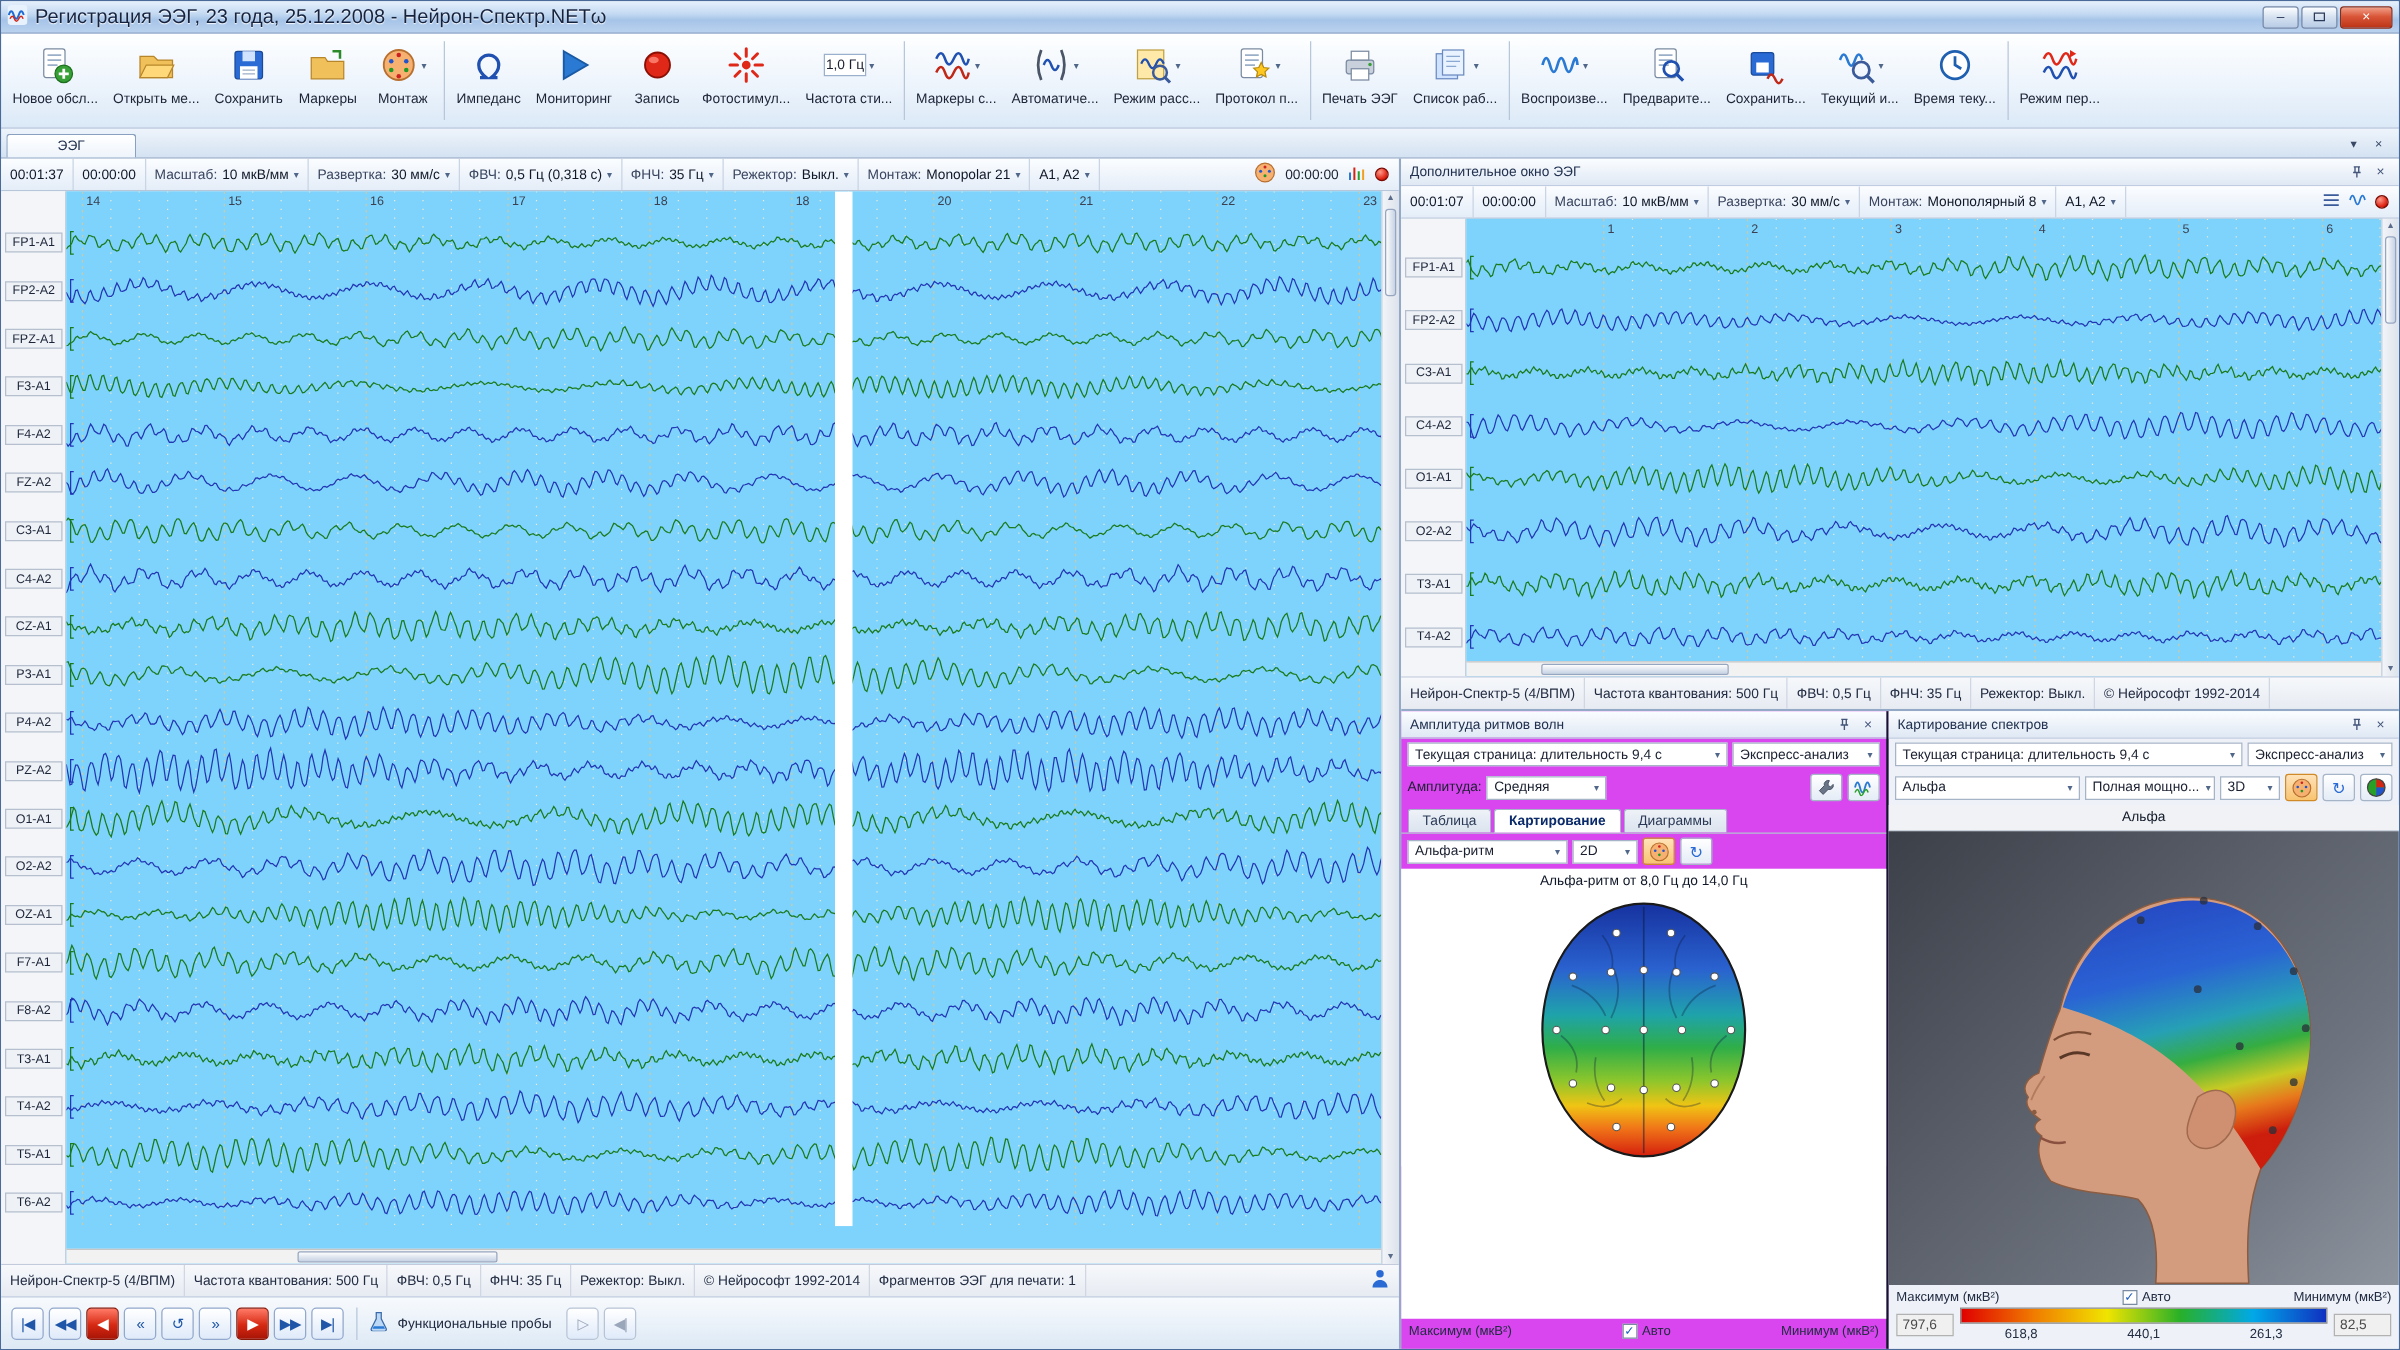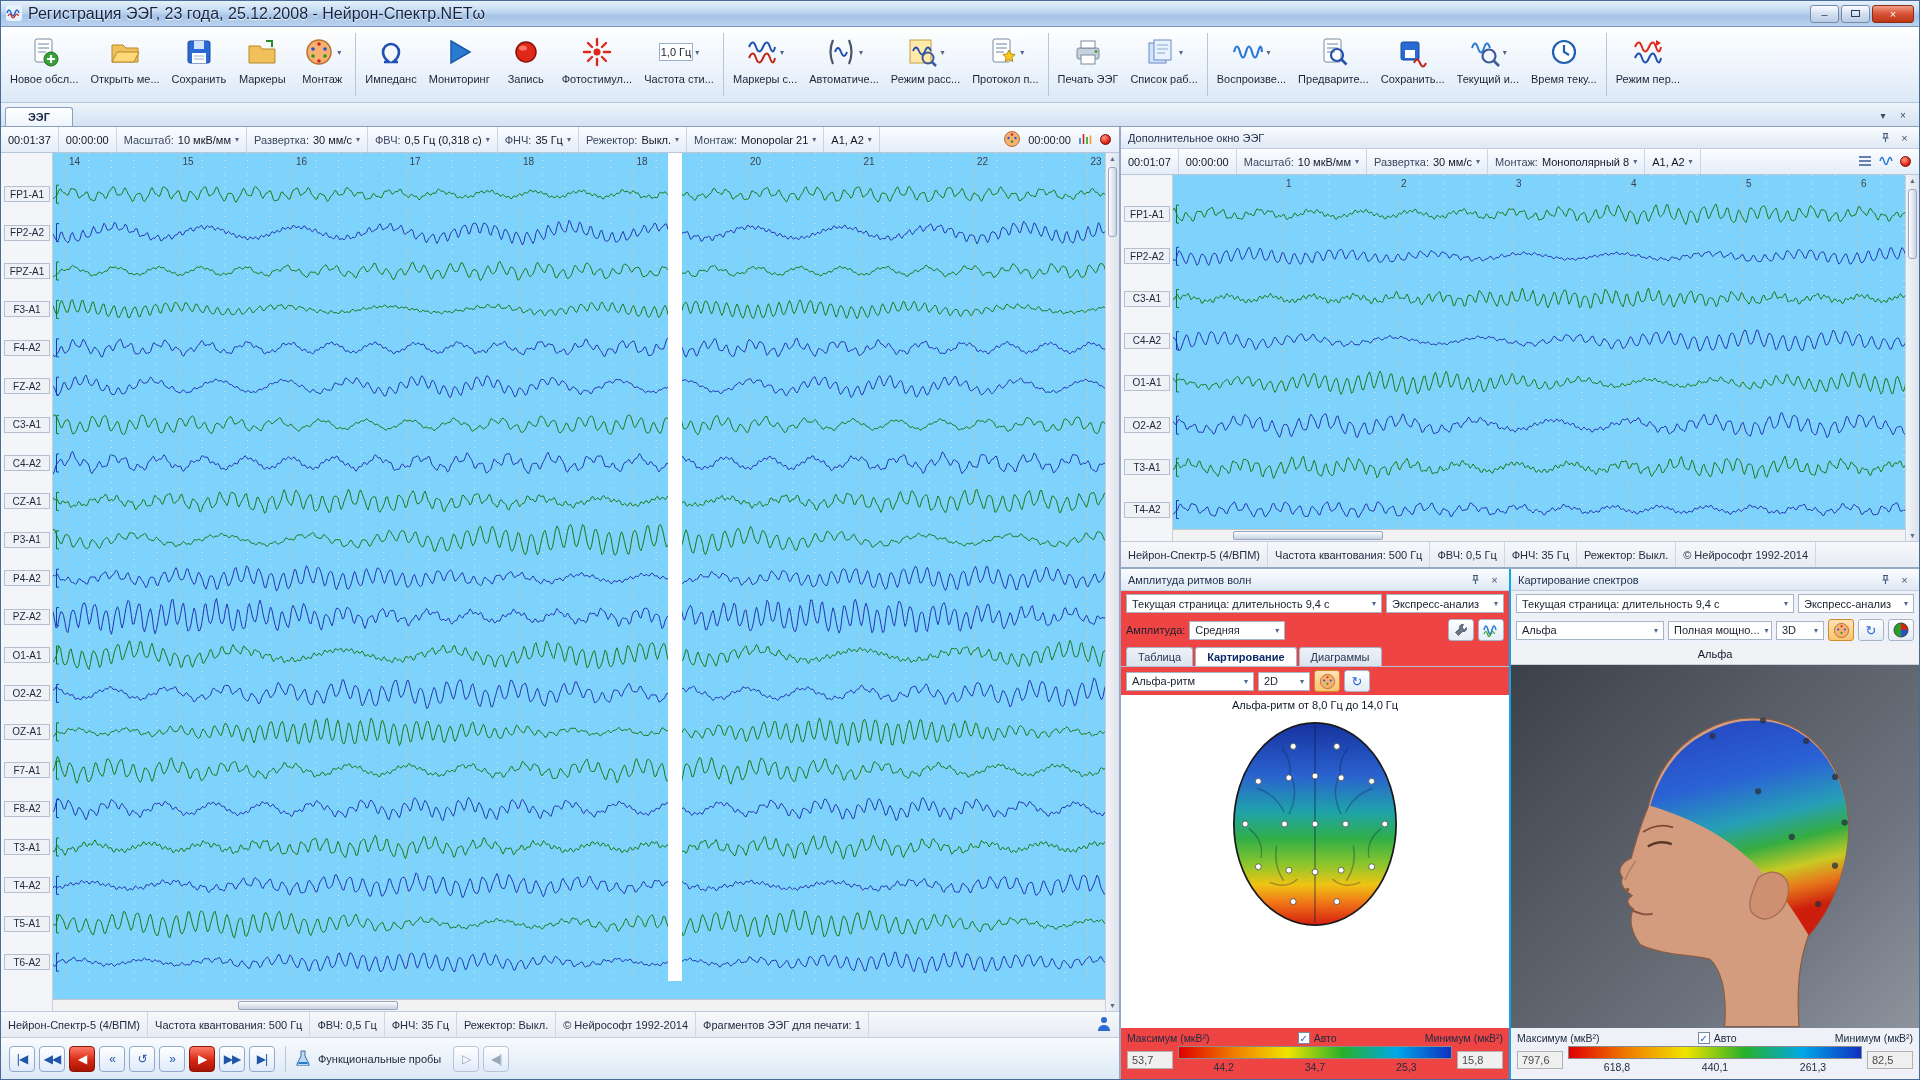--- a/index.html
+++ b/index.html
@@ -23,21 +23,21 @@
   .toolbar{height:76px;background:linear-gradient(#feffff,#edf4fc 55%,#dbe9f7);display:flex;align-items:stretch;padding:2px 3px;border-bottom:1px solid #b4c4da;flex:0 0 auto;overflow:hidden}
   .tbtn{min-width:60px;max-width:86px;padding:4px 5px 2px;display:flex;flex-direction:column;align-items:center;gap:3px;border:1px solid transparent;border-radius:3px}
   .ticon{height:36px;display:flex;align-items:center;justify-content:center;gap:2px}
   .tlabel{font-size:11px;color:#1c2436;white-space:nowrap;overflow:hidden;max-width:80px}
   .tsep{width:1px;background:#b8c6da;margin:4px 3px;flex:0 0 auto}
   .freqbox{border:1px solid #9ab0cc;background:#fff;padding:2px 1px;font-size:11px}
   .ddarr{font-size:8px;color:#50678a;align-self:center}
 
   
   .tabbar{height:24px;background:linear-gradient(#eef4fb,#d4e2f2);display:flex;align-items:flex-end;padding:0 4px;border-bottom:1px solid #8aa0c0;flex:0 0 auto}
-  .tab{background:linear-gradient(#ffffff,#eef4fb);border:1px solid #8aa0c0;border-bottom:none;padding:3px 22px;border-radius:3px 3px 0 0;font-weight:bold;color:#1a2a4a}
+  .tab{background:linear-gradient(#ffffff,#eef4fb);border:1px solid #8aa0c0;border-bottom:none;padding:3px 40px;border-radius:3px 3px 0 0;font-weight:normal;color:#1a2a4a}
   .tabbar-right{margin-left:auto;display:flex;gap:4px;align-items:center;padding:0 4px 3px}
   .smbtn{width:16px;height:16px;display:flex;align-items:center;justify-content:center;color:#3a4a66;border:1px solid transparent;border-radius:2px;font-size:10px}
 
   
   .workspace{flex:1;display:flex;min-height:0}
   .eeg-main{width:1120px;flex:0 0 auto;display:flex;flex-direction:column;border-right:2px solid #93a9c6;background:#f2f5f9}
   .right-col{flex:1;display:flex;flex-direction:column;min-width:0}
 
   
   .eeg-toolbar{height:26px;background:linear-gradient(#fbfdff,#e4edf8);border-bottom:1px solid #b8c6da;display:flex;align-items:stretch;flex:0 0 auto;overflow:hidden}
@@ -74,21 +74,21 @@
   .pb-sep{width:1px;height:26px;background:#b8c6da;margin:0 6px}
   .func-label{color:#222c42;margin:0 8px 0 4px}
 
   
   .panel-header{height:22px;background:linear-gradient(#fbfdff,#dfe8f4);border-bottom:1px solid #c0cce0;display:flex;align-items:center;padding:0 7px;color:#21314f;flex:0 0 auto}
   .hbtns{margin-left:auto;display:flex;gap:4px;align-items:center}
   .hbtn{width:15px;height:15px;display:flex;align-items:center;justify-content:center;color:#44557a;font-size:11px;border:1px solid transparent;border-radius:2px}
 
   .extra-window{height:442px;flex:0 0 auto;display:flex;flex-direction:column;border-bottom:2px solid #93a9c6;background:#f2f5f9}
   .bottom-panels{flex:1;display:flex;min-height:0}
-  .amp-panel{width:390px;flex:0 0 auto;border-right:2px solid #0ea5e9;display:flex;flex-direction:column;background:#ef4444}
+  .amp-panel{width:390px;flex:0 0 auto;border-right:2px solid #0f172a;display:flex;flex-direction:column;background:#d946ef}
   .spec-panel{flex:1;display:flex;flex-direction:column;background:#eef2f8;min-width:0}
 
   .prow{display:flex;align-items:center;gap:4px;padding:3px 5px;flex:0 0 auto}
   .dropdown{background:#fff;border:1px solid #a6b4c8;height:19px;display:flex;align-items:center;padding:0 5px;gap:5px;white-space:nowrap;overflow:hidden}
   .dropdown .arr{margin-left:auto}
   .grow{flex:1;min-width:0}
   .iconbtn{width:26px;height:22px;border:1px solid #a6b4c8;border-radius:3px;background:linear-gradient(#ffffff,#e4ecf6);display:flex;align-items:center;justify-content:center;flex:0 0 auto}
   .iconbtn.active{background:linear-gradient(#ffe2b8,#f8c470);border-color:#d08a28}
   .ptabs{display:flex;gap:2px;padding:3px 5px 0;border-bottom:1px solid #b4c0d2;flex:0 0 auto}
   .ptab{padding:3px 11px;border:1px solid #a6b4c8;border-bottom:none;border-radius:3px 3px 0 0;background:linear-gradient(#eef2f8,#dbe3ee);color:#2a3a56}
@@ -874,32 +874,20 @@
           </div>
           <div class="pfoot">
             <div class="pf-labels">
               <span>Максимум (мкВ²)</span>
               <span class="pf-auto">
                   <span class="cb">✓</span>
                   <span>Авто</span>
                 </span>
               <span>Минимум (мкВ²)</span>
             </div>
-            <div class="pf-vals">
-              <span class="valbox">53,7</span>
-              <div class="scalewrap">
-                <div class="scalebar"></div>
-                <div class="scalenums">
-                  <span>44,2</span>
-                  <span>34,7</span>
-                  <span>25,3</span>
-                </div>
-              </div>
-              <span class="valbox">15,8</span>
-            </div>
           </div>
         </div>
 
         <div class="spec-panel">
           <div class="panel-header">
             <span>Картирование спектров</span>
             <div class="hbtns">
               <span class="hbtn">
                   <svg width="11" height="11" viewBox="0 0 11 11">
                     <path d="M3 1.5h5M4 1.5v4.5M7 1.5v4.5M2.5 6h6M5.5 6v4" stroke="#44557a" stroke-width="1.1" fill="none"></path>

